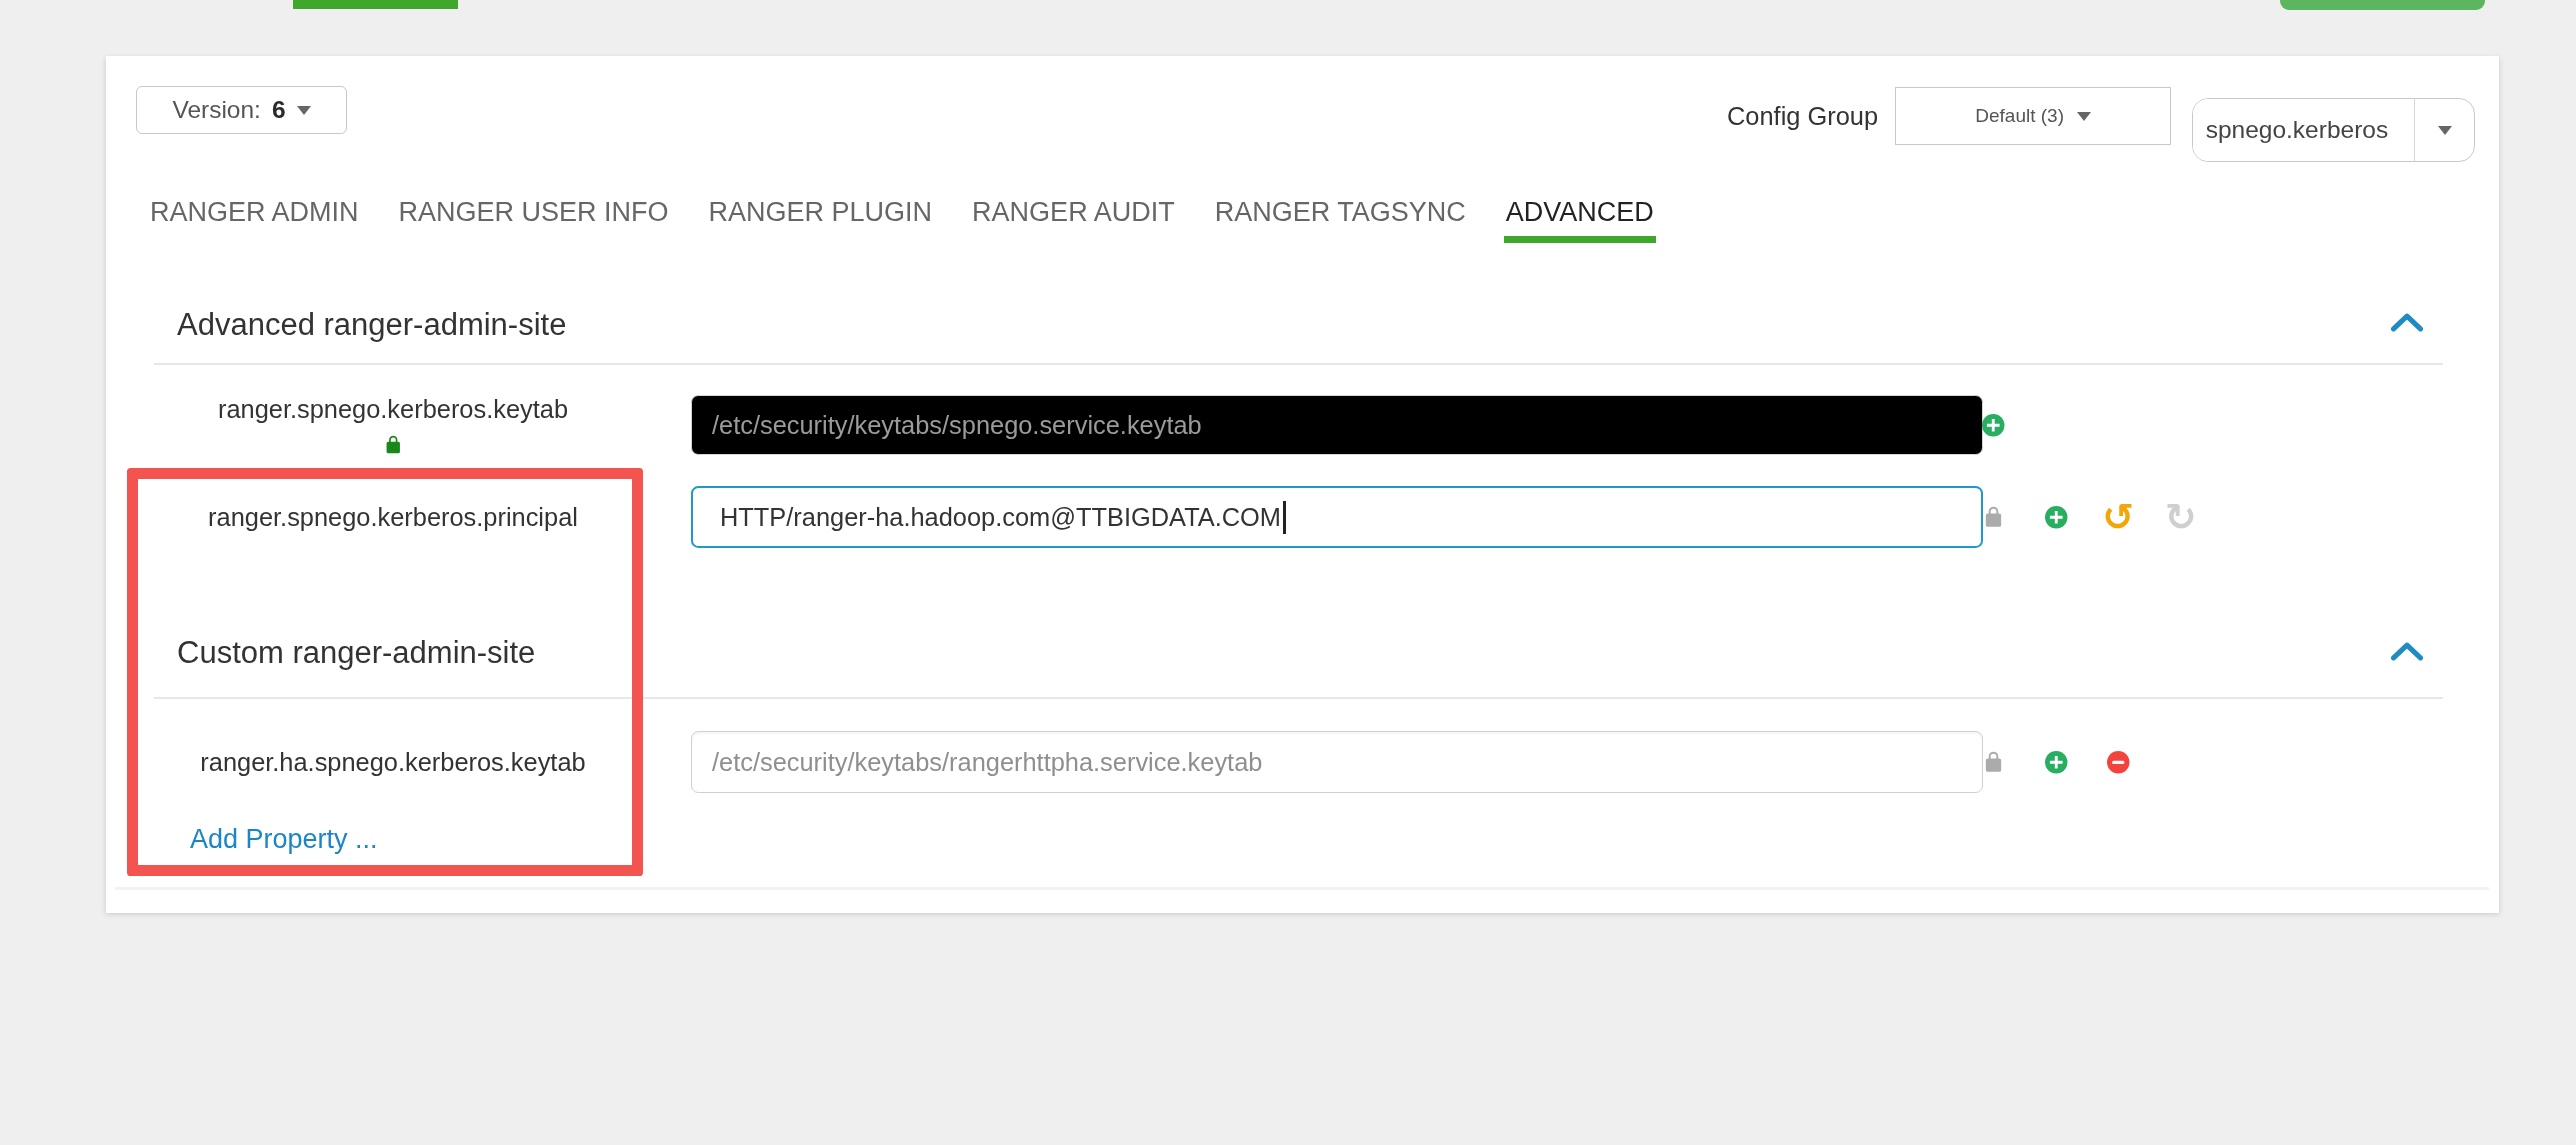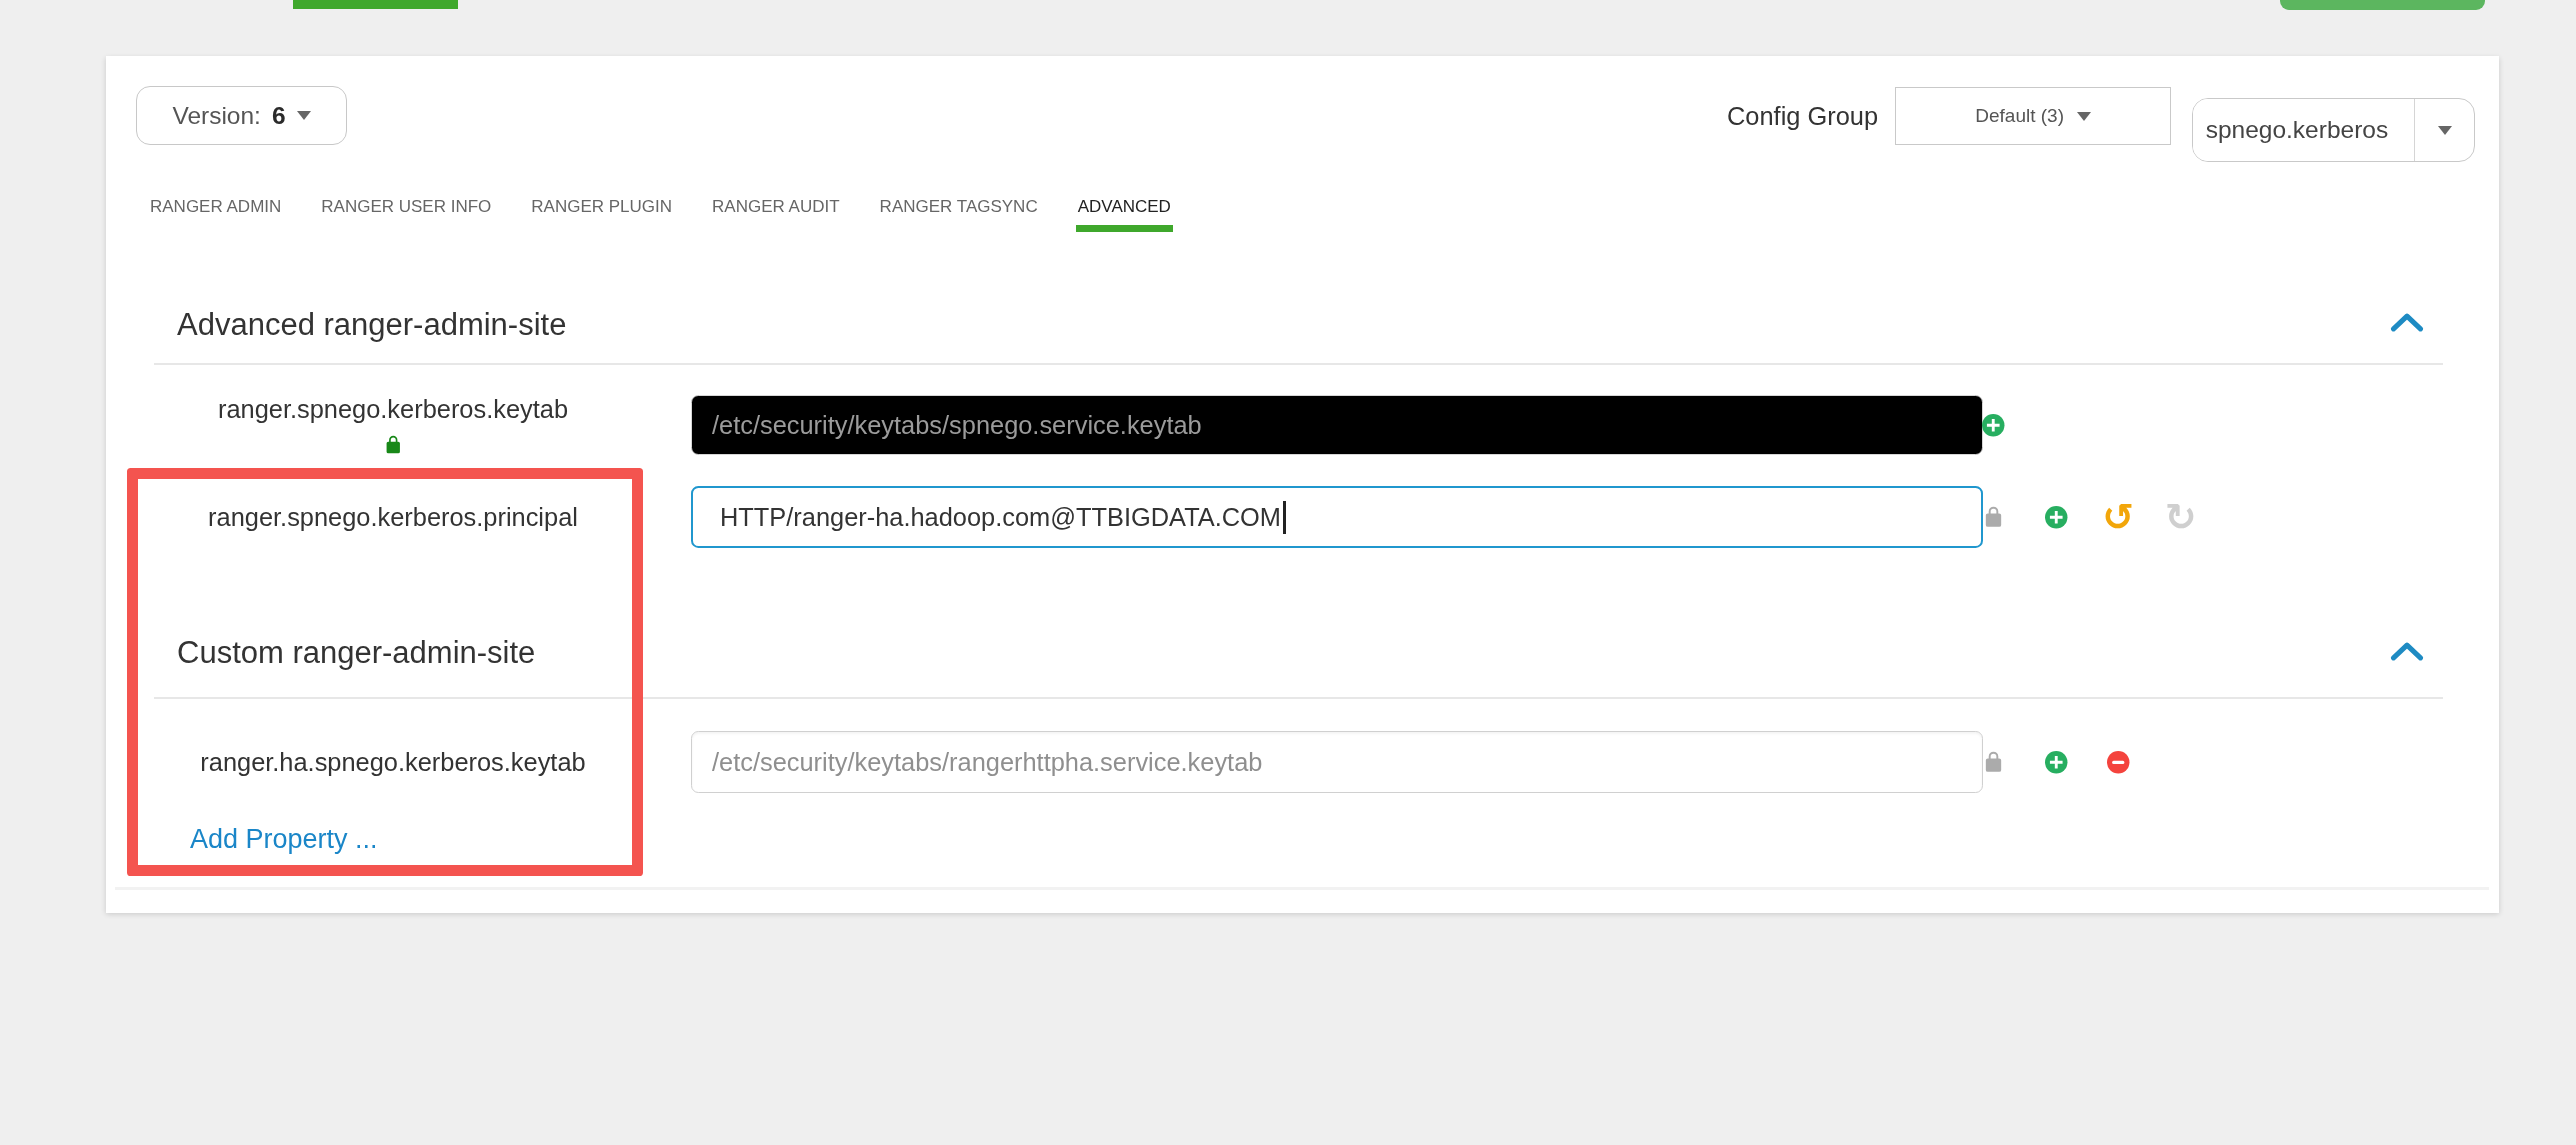--- a/index.html
+++ b/index.html
@@ -19,22 +19,22 @@
     position: absolute; left: 2280px; top: -8.2px; width: 205px; height: 18px;
     background: #5cb65f; border-radius: 9px;
   }
   
   .card {
     position: absolute; left: 106px; top: 56px; width: 2393px; height: 857px;
     background: #ffffff; box-shadow: 0 1.8px 5.4px rgba(0,0,0,0.16);
   }
   
   .version-box {
-    position: absolute; left: 30px; top: 30px; width: 211px; height: 59px;
-    border: 1.8px solid #c8c8c8; border-radius: 14px; background: #fff;
+    position: absolute; left: 30px; top: 30px; width: 211px; height: 48px;
+    border: 1.8px solid #c8c8c8; border-radius: 6px; background: #fff;
     display: flex; align-items: center; justify-content: center; gap: 11px;
     font-size: 24.5px; color: #555; cursor: pointer;
   }
   .version-box b { color: #2b2b2b; font-weight: bold; }
   .caret {
     width: 0; height: 0; display: inline-block;
     border-left: 7.3px solid transparent; border-right: 7.3px solid transparent;
     border-top: 9px solid #666;
   }
   .config-group-label {
@@ -60,21 +60,21 @@
   .filter-caret {
     width: 60px; border-left: 1.8px solid #d5d5d5;
     display: flex; align-items: center; justify-content: center; cursor: pointer;
   }
   
   .tabs {
     position: absolute; left: 44px; top: 141px;
     display: flex; gap: 40px; align-items: flex-start;
   }
   .tab {
-    position: relative; font-size: 17px; color: #666; padding-bottom: 14.5px;
+    position: relative; font-size: 27px; color: #666; padding-bottom: 14.5px;
     cursor: pointer; white-space: nowrap;
   }
   .tab.active { color: #222; }
   .tab .underline {
     position: absolute; left: -1.8px; right: -1.8px; bottom: 0; height: 6.4px;
     background: #3fa82c;
   }
   
   .section-title { position: absolute; left: 71px; font-size: 31px; color: #333; }
   .collapse-btn { position: absolute; left: 2284px; width: 36px; height: 27px; cursor: pointer; }

